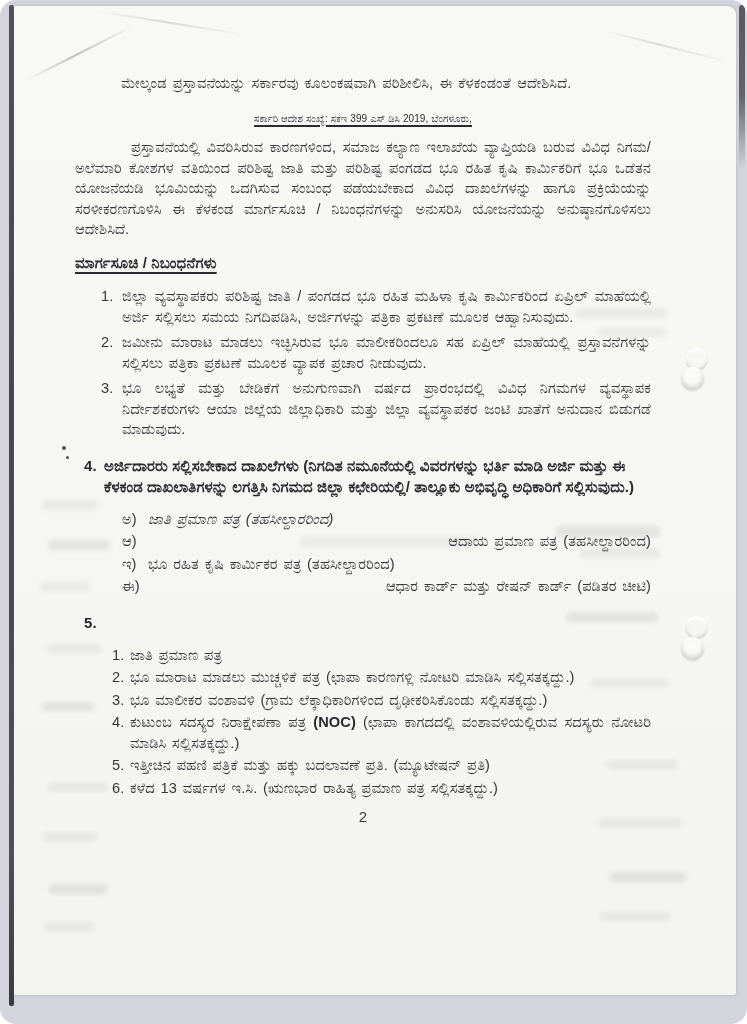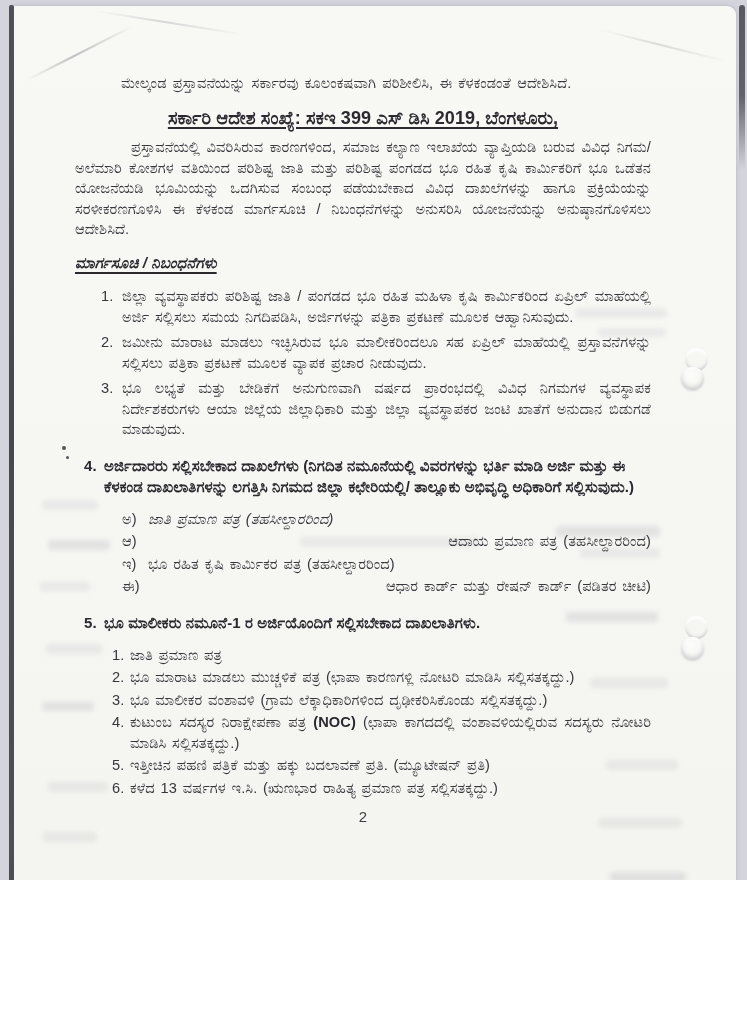--- a/index.html
+++ b/index.html
@@ -1,21 +1,21 @@
 <!DOCTYPE html>
 <html><head>
 <meta charset="utf-8">
 <style>
   * { margin:0; padding:0; box-sizing:border-box; }
   html,body { width:747px; height:1024px; }
   body { font-family:"Liberation Sans","DejaVu Sans",sans-serif; }
 
   .scan {
-    position:relative; width:747px; height:880px;
-    background:#d4d5dc; overflow:hidden;
+    position:relative; width:747px; height:1024px;
+    background:#d4d5dc; overflow:hidden;border-radius:16px;
   }
 
   .paper {
     position:absolute; left:13px; top:6px; width:723px; height:989px;
     background:linear-gradient(180deg,#f8f8f5 0%, #f6f6f3 55%, #f3f3ef 100%);
     border-radius:2px 9px 3px 2px;
     box-shadow:0 0 4px rgba(90,90,100,.25);
   }
 
   
@@ -58,32 +58,31 @@
   .content {
     position:absolute; left:75px; top:72px; width:576px;
     color:#38363b; font-size:14.6px; line-height:20.5px;
     letter-spacing:.1px;
   }
 
   .para { text-align:justify; word-spacing:2px; }
   .intro { text-indent:46px; line-height:23px; margin-bottom:11px; }
 
   .order-head {
-    text-align:center; font-weight:bold; color:#2c2a30;
-    font-size:18px; line-height:25px; margin-bottom:6px;
+    text-align:center; font-weight:normal; color:#2c2a30;
+    font-size:10px; line-height:25px; margin-bottom:6px;
   }
   .order-head .u { text-decoration:underline; text-underline-offset:3px; text-decoration-thickness:1.5px; }
 
   .body-para { text-indent:56px; margin-bottom:13px; }
 
   .gl-head {
     font-weight:bold; color:#2c2a30; font-size:15px;
     text-decoration:underline; text-underline-offset:3.5px; text-decoration-thickness:1.5px;
     margin:10px 0 13px 0;
-    font-style:italic;
   }
 
   .li { display:flex; margin-bottom:5px; }
   .main-list { margin-left:26px; }
   .main-list .n { flex:none; width:21px; }
   .li .t { flex:1; text-align:justify; word-spacing:1.6px; }
 
   .sec { display:flex; margin-left:9px; font-weight:bold; color:#2b292f; font-size:15px; line-height:21.5px; }
   .sec .n { flex:none; width:20px; }
   .sec4 { margin-top:15px; }
@@ -187,21 +186,20 @@
         <span class="t" style="text-align:left;">ಭೂ ರಹಿತ ಕೃಷಿ ಕಾರ್ಮಿಕರ ಪತ್ರ (ತಹಸೀಲ್ದಾರರಿಂದ)</span>
       </div>
       <div class="li">
         <span class="n">ಈ)</span>
         <span class="t" style="text-align:right;">ಆಧಾರ ಕಾರ್ಡ್ ಮತ್ತು ರೇಷನ್ ಕಾರ್ಡ್ (ಪಡಿತರ ಚೀಟಿ)</span>
       </div>
     </div>
 
     <div class="sec sec5">
       <span class="n">5.</span>
-      <span class="t" style="text-align:left;">ಭೂ ಮಾಲೀಕರು ನಮೂನೆ-1 ರ ಅರ್ಜಿಯೊಂದಿಗೆ ಸಲ್ಲಿಸಬೇಕಾದ ದಾಖಲಾತಿಗಳು.</span>
     </div>
 
     <div class="doc-list">
       <div class="li">
         <span class="n">1.</span>
         <span class="t"><span>ಜಾತಿ ಪ್ರಮಾಣ ಪತ್ರ</span><b></b><span></span></span>
       </div>
       <div class="li">
         <span class="n">2.</span>
         <span class="t"><span>ಭೂ ಮಾರಾಟ ಮಾಡಲು ಮುಚ್ಚಳಿಕೆ ಪತ್ರ (ಛಾಪಾ ಕಾರಣಗಳ್ಲಿ ನೋಟರಿ ಮಾಡಿಸಿ ಸಲ್ಲಿಸತಕ್ಕದ್ದು.)</span><b></b><span></span></span>

